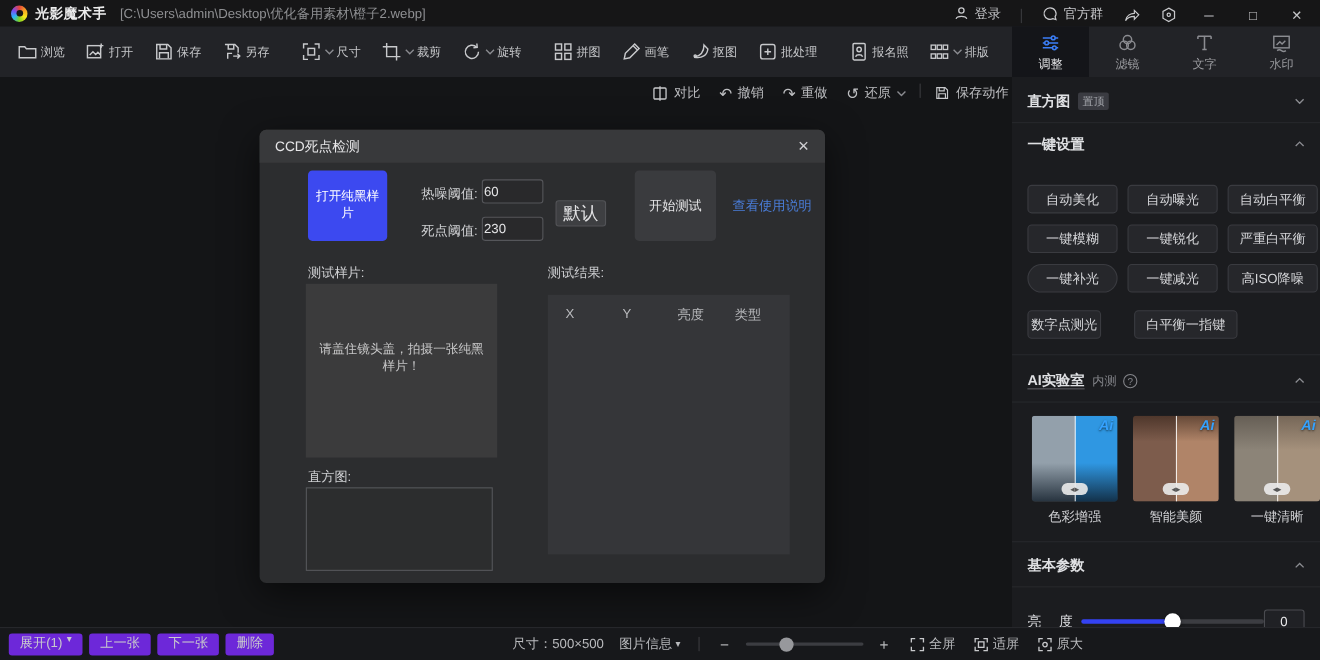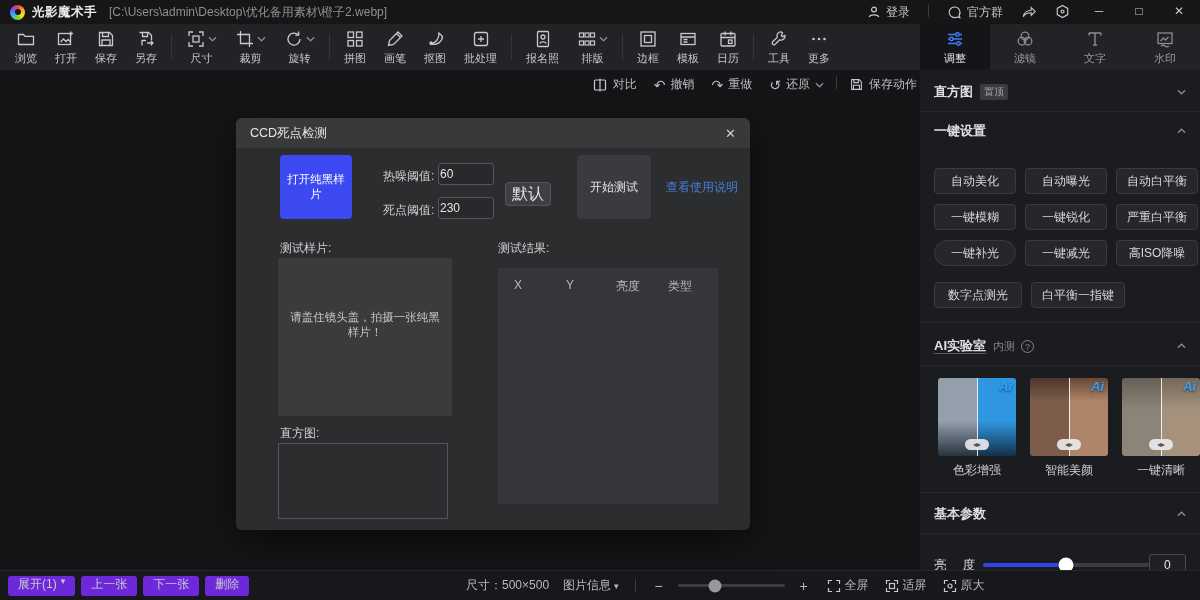--- a/index.html
+++ b/index.html
@@ -11,29 +11,29 @@
   
   #titlebar { position:absolute; left:0; top:0; width:1200px; height:24px; background:#161617;
     display:flex; align-items:center; padding:0 10px; }
   #logo { width:15px; height:15px; border-radius:50%;
     background:conic-gradient(#e6433c,#f5a623,#f8e71c,#7ed321,#29b6f6,#7b4df3,#e6433c);
     position:relative; margin-right:7px; }
   #logo::after { content:""; position:absolute; left:4.5px; top:4.5px; width:6px; height:6px;
     border-radius:50%; background:#161617; }
   #app-name { color:#ececec; font-weight:bold; font-size:12.5px; letter-spacing:.5px; }
   #file-path { color:#8f9093; margin-left:12px; font-size:12px; }
-  #titlebar-right { margin-left:auto; display:flex; align-items:flex-start; gap:18px; }
+  #titlebar-right { margin-left:auto; display:flex; align-items:flex-end; gap:18px; }
   .tb-item { display:flex; align-items:center; gap:5px; color:#c4c5c8; cursor:default; }
   .vdiv { width:1px; height:13px; background:#3a3b3f; }
   .winbtn { width:22px; text-align:center; color:#c4c5c8; font-size:12px; }
 
   
   #toolbar { position:absolute; left:0; top:24px; width:920px; height:46px; background:#222327;
     display:flex; align-items:center; padding:0 6px; }
-  .titem { display:flex; flex-direction:column; align-items:center; justify-content:center;
+  .titem { display:flex; flex-direction:row; align-items:center; justify-content:center;
     gap:2px; padding:0 9px; height:46px; }
   .titem .irow { display:flex; align-items:center; gap:2px; height:20px; }
   .titem .lbl { font-size:11px; color:#c6c7ca; white-space:nowrap; }
   .tdiv { width:1px; height:26px; background:#35363a; margin:0 5px; }
   .chev { width:9px; height:6px; }
   .chev polyline { fill:none; stroke:#8a8b90; stroke-width:1.4; }
 
   
   #panel-tabs { position:absolute; left:920px; top:24px; width:280px; height:46px; background:#222327;
     display:flex; }
@@ -484,21 +484,21 @@
 
   <button class="pbtn" style="left:14px;  top:98px;">自动美化</button>
   <button class="pbtn" style="left:105px; top:98px;">自动曝光</button>
   <button class="pbtn" style="left:196px; top:98px;">自动白平衡</button>
   <button class="pbtn" style="left:14px;  top:134px;">一键模糊</button>
   <button class="pbtn" style="left:105px; top:134px;">一键锐化</button>
   <button class="pbtn" style="left:196px; top:134px;">严重白平衡</button>
   <button class="pbtn" style="left:14px;  top:170px;border-radius:13px;">一键补光</button>
   <button class="pbtn" style="left:105px; top:170px;">一键减光</button>
   <button class="pbtn" style="left:196px; top:170px;">高ISO降噪</button>
-  <button class="pbtn" style="left:14px;  top:212px; width:88px;">数字点测光</button>
+  <button class="pbtn" style="left:14px;  top:212px; width:67px;">数字点测光</button>
   <button class="pbtn" style="left:111px; top:212px; width:94px;">白平衡一指键</button>
 
   <div class="hdiv" style="top:252px;"></div>
 
   <div class="sec-row" style="top:262px;">
     <span class="sec-title ai-underline">AI实验室</span>
     <span class="sub">内测</span>
     <span class="q-circle">?</span>
     <svg class="chev sec-chev" viewBox="0 0 10 6">
         <polyline points="1,5 5,1 9,5"></polyline>

